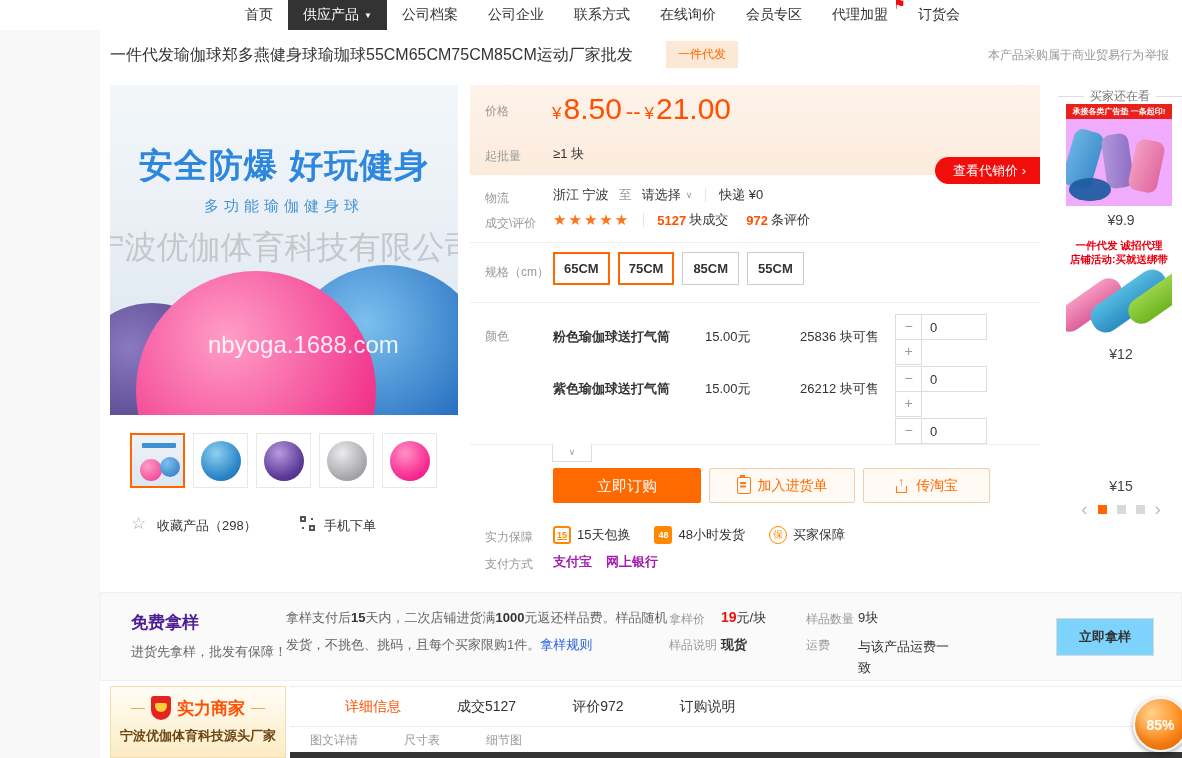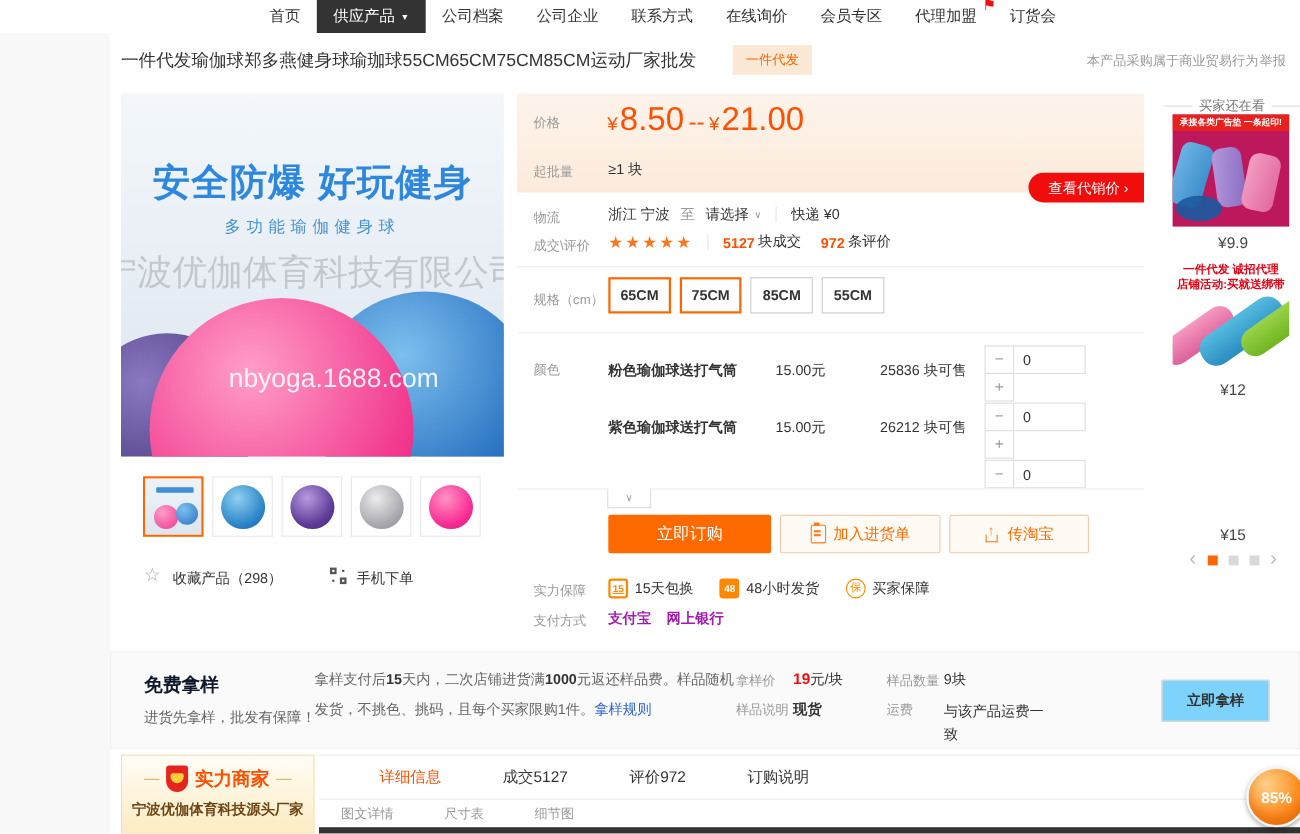--- a/index.html
+++ b/index.html
@@ -111,21 +111,21 @@
   .g-item{display:flex;align-items:center;gap:6px;}
   .g-ic1{width:18px;height:18px;border:2px solid #ff8800;border-radius:3px;color:#ff8800;font-size:9px;font-weight:bold;text-align:center;line-height:14px;box-sizing:border-box;text-decoration:underline;}
   .g-ic2{width:18px;height:18px;background:#ff8800;border-radius:3px;color:#fff;font-size:9px;font-weight:bold;text-align:center;line-height:18px;}
   .g-ic3{width:18px;height:18px;border:1.5px solid #ff8800;border-radius:50%;color:#ff8800;font-size:10px;text-align:center;line-height:15px;box-sizing:border-box;}
   .pay-row{position:absolute;left:553px;top:553px;display:flex;gap:14px;font-size:13px;font-weight:bold;color:#a21caf;}
 
   
   .sb-head{position:absolute;left:1058px;top:88px;width:124px;display:flex;align-items:center;gap:6px;font-size:12px;color:#777;}
   .sb-head .ln{flex:1;height:1px;background:#ddd;}
   .sb-card{position:absolute;left:1066px;width:106px;overflow:hidden;cursor:pointer;}
-  .sb-card1{top:104px;height:102px;background:#be185d;}
+  .sb-card1{top:104px;height:102px;background:#f0abfc;}
   .sb-banner{height:15px;background:#e8211d;color:#fff;font-size:8px;font-weight:bold;text-align:center;line-height:15px;white-space:nowrap;}
   .mat{position:absolute;border-radius:9px;}
   .m1{left:2px;top:26px;width:30px;height:58px;background:linear-gradient(100deg,#6db4e6,#3a8cc8);transform:rotate(16deg);}
   .m2{left:38px;top:30px;width:27px;height:54px;background:linear-gradient(100deg,#b49ade,#8a6ac0);transform:rotate(-8deg);}
   .m3{left:66px;top:36px;width:29px;height:52px;background:linear-gradient(100deg,#f4a0c4,#e0679e);transform:rotate(12deg);}
   .m-oval{position:absolute;left:3px;bottom:5px;width:42px;height:23px;background:#1c5aa0;border-radius:50%;opacity:.92;}
   .sb-price{position:absolute;left:1060px;width:122px;text-align:center;font-size:14px;color:#444;}
   .sb-card2{top:234px;height:104px;background:#fff;}
   .sb-redline{font-size:10.5px;font-weight:bold;color:#e60012;text-align:center;line-height:14px;white-space:nowrap;}
   .bar{position:absolute;border-radius:14px;}
@@ -137,21 +137,21 @@
   .c3-cap-en{position:absolute;left:5px;top:15px;font-size:7px;color:#8cc63f;}
   .c3-ball{position:absolute;left:15px;top:19px;width:78px;height:78px;border-radius:50%;background:radial-gradient(circle at 35% 28%,#cfc0f2,#7b5fc0 55%,#563ca0);}
   .c3-badge{position:absolute;right:4px;bottom:6px;width:24px;height:24px;background:#fff;border-radius:50%;border:1px dashed #ccc;box-sizing:border-box;font-size:6.5px;font-weight:bold;color:#666;text-align:center;line-height:22px;}
   .sb-pager{position:absolute;left:1060px;top:502px;width:122px;display:flex;align-items:center;justify-content:center;gap:10px;}
   .pg-arrow{font-size:19px;color:#bbb;cursor:pointer;line-height:14px;}
   .dot{width:9px;height:9px;background:#d9d9d9;cursor:pointer;}
   .dot--on{background:#ff6600;}
 
   
   .sample{position:absolute;left:100px;top:592px;width:1082px;height:89px;background:#fafafa;border:1px solid #f0f0f0;box-sizing:border-box;}
-  .smp-title{position:absolute;left:30px;top:18px;font-size:17px;font-weight:bold;color:#0f172a;}
+  .smp-title{position:absolute;left:30px;top:18px;font-size:17px;font-weight:bold;color:#4c1d95;}
   .smp-sub{position:absolute;left:30px;top:50px;font-size:13px;color:#666;}
   .smp-para{position:absolute;left:185px;top:11px;width:392px;font-size:13px;color:#666;line-height:27px;}
   .smp-para b{color:#333;}
   .smp-link{color:#2a62d9;cursor:pointer;}
   .smp-lbl{position:absolute;font-size:12px;color:#999;}
   .smp-val{position:absolute;font-size:13px;color:#333;}
   .smp-red{color:#f20d0d;font-weight:bold;font-size:14px;}
   .smp-btn{position:absolute;left:955px;top:25px;width:98px;height:38px;background:#7dd3fc;border:1px solid #d9d9d9;box-sizing:border-box;font-size:13px;font-weight:bold;color:#333;text-align:center;line-height:36px;cursor:pointer;}
 
   

